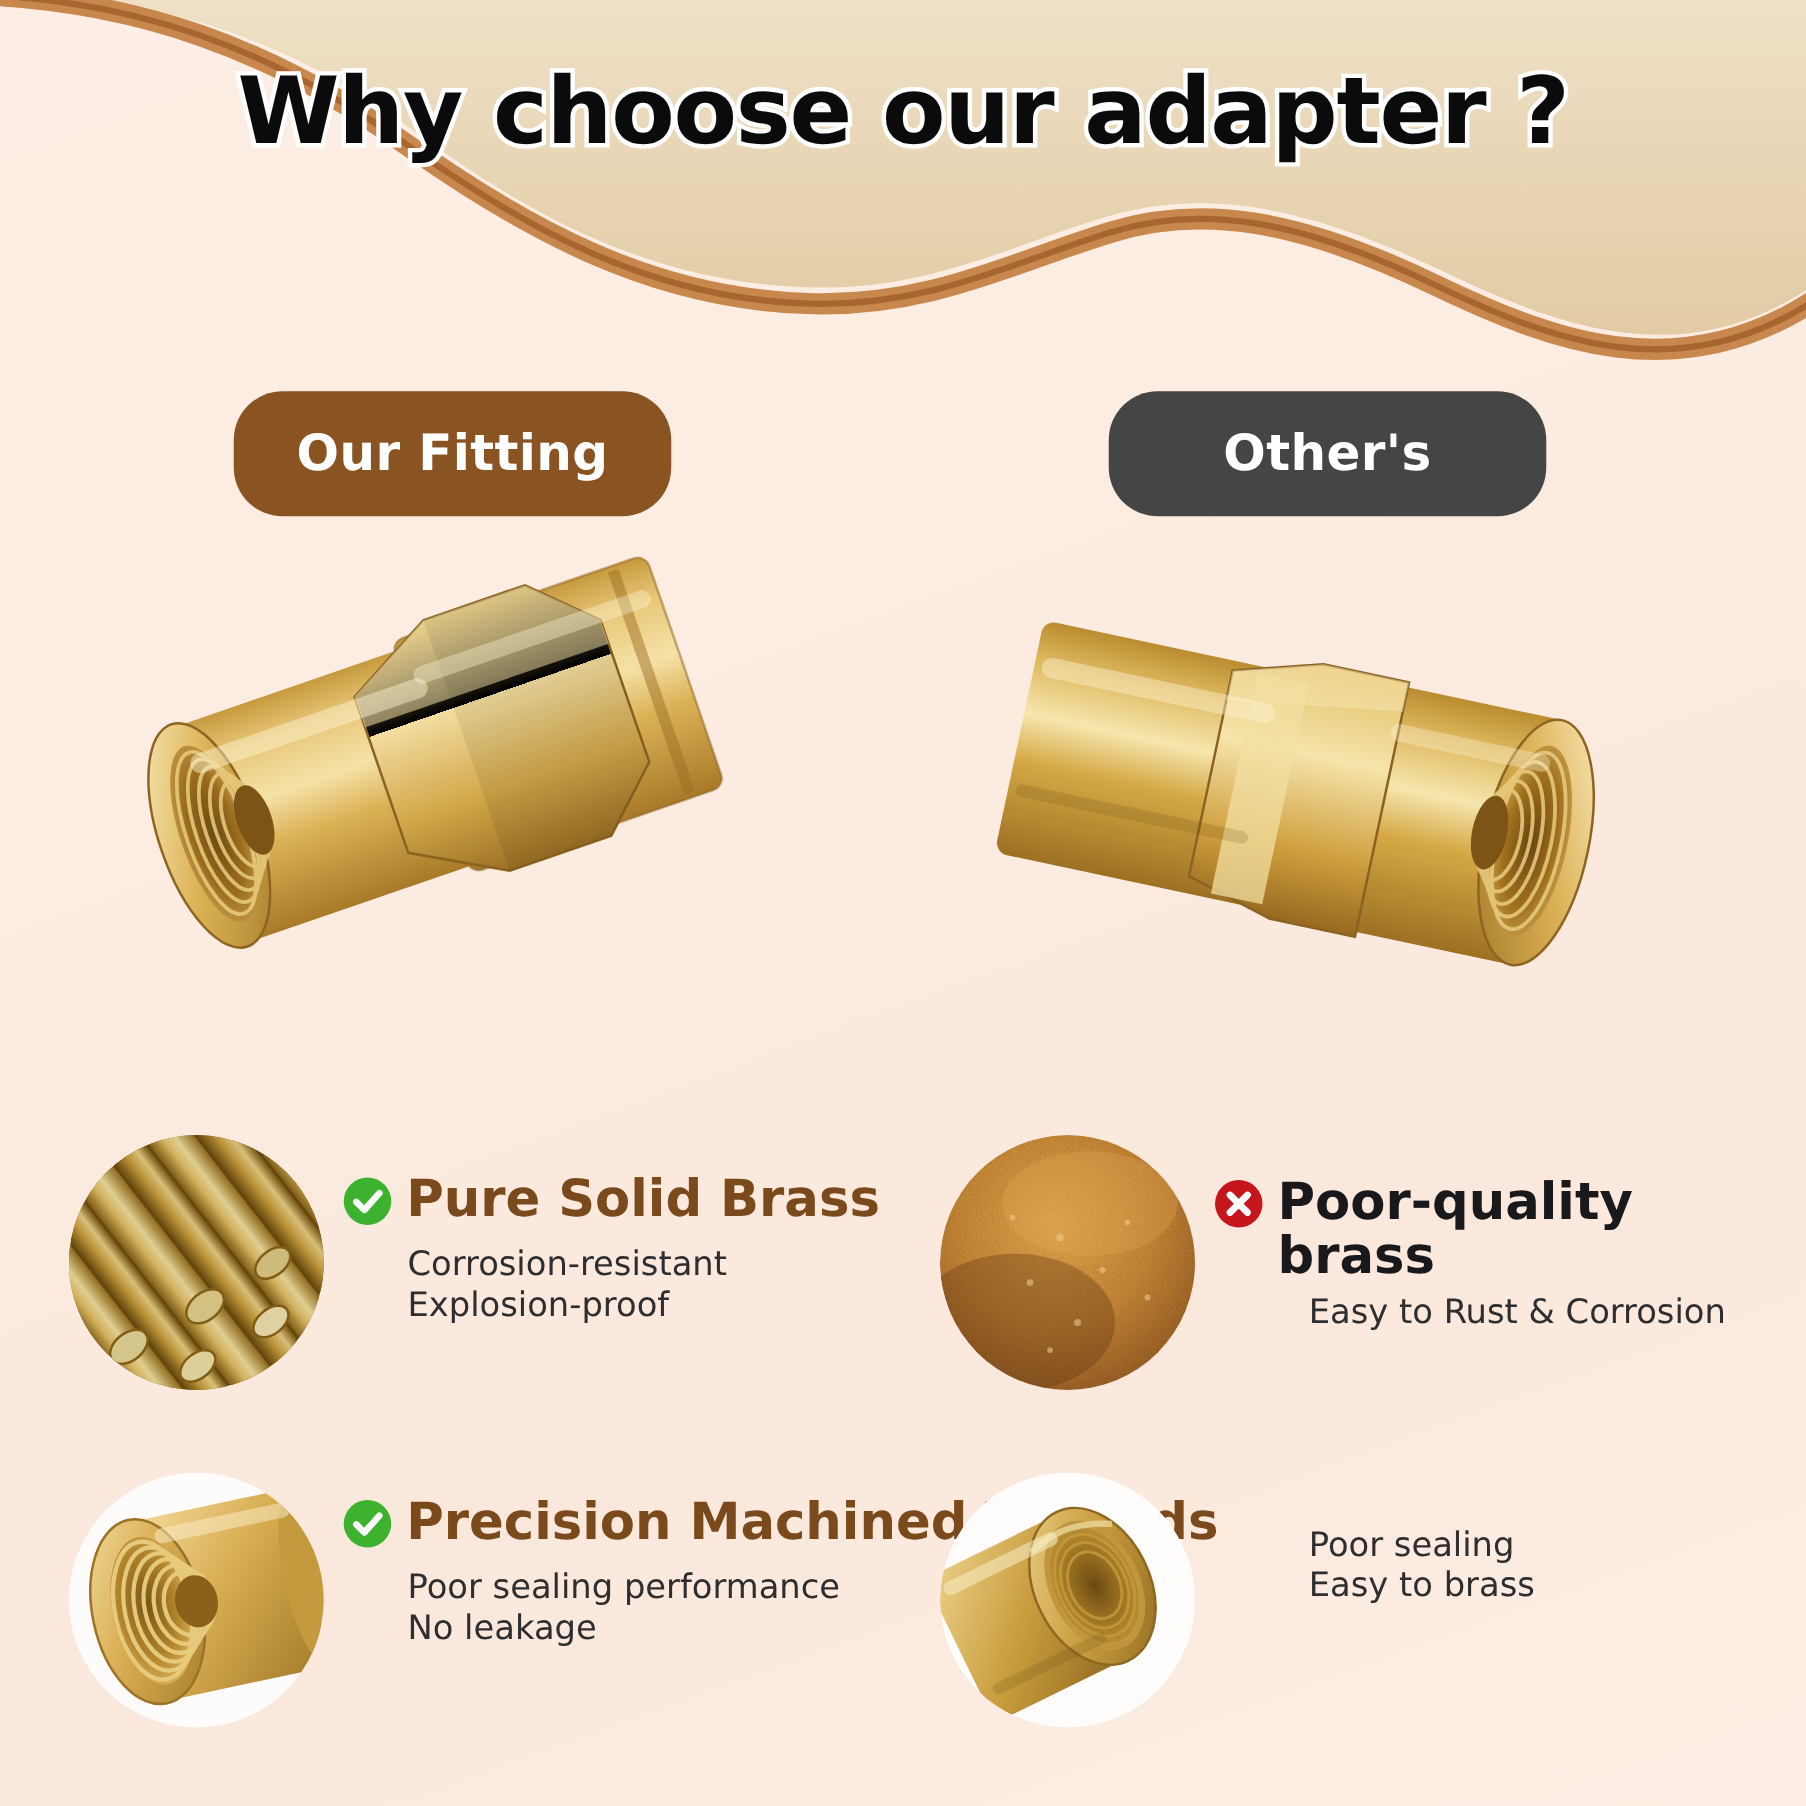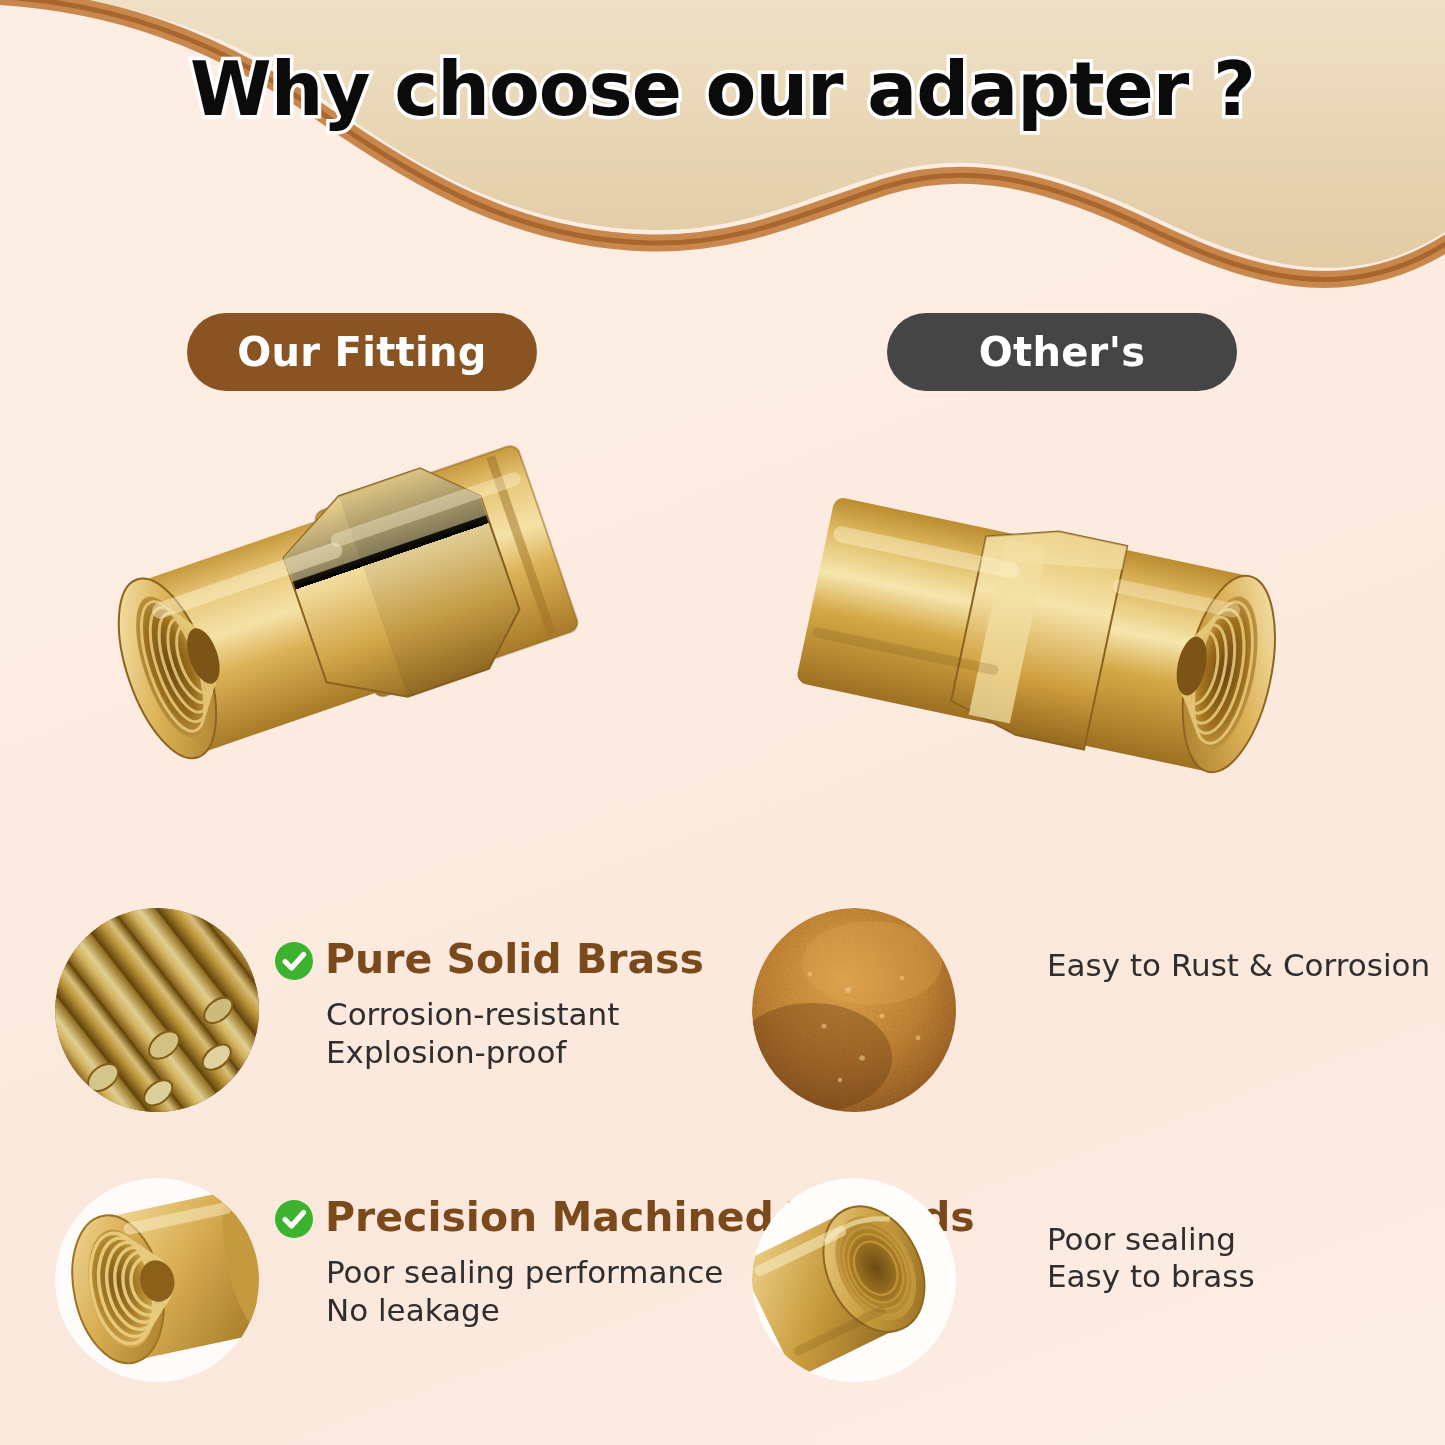--- a/index.html
+++ b/index.html
@@ -18,21 +18,21 @@
   .header-wave{position:absolute;top:0;left:0;width:1445px;height:300px;}
   .header-title{
     position:absolute;top:46px;left:0;width:1445px;text-align:center;
     font-size:74px;font-weight:bold;color:#0b0b0b;letter-spacing:-1px;
     -webkit-text-stroke:7px #ffffff;paint-order:stroke fill;
     font-family:"DejaVu Sans","Liberation Sans",sans-serif;
   }
 
   
   .pill{
-    position:absolute;height:78px;border-radius:39px;
+    position:absolute;height:100px;border-radius:39px;
     display:flex;align-items:center;justify-content:center;
     color:#fff;font-size:40px;font-weight:bold;letter-spacing:.3px;
   }
   .pill-ours{left:187px;top:313px;width:350px;background:#8a5322;}
   .pill-other{left:887px;top:313px;width:350px;background:#454545;}
 
   
   .hero{position:absolute;}
   .hero svg{display:block;}
   #hero-left{left:60px;top:415px;width:580px;height:400px;}
@@ -47,21 +47,21 @@
   .thumb svg{display:block;width:205px;height:205px;}
   .ftext{margin-left:14px;padding-top:26px;}
   .fhead{
     display:flex;align-items:flex-start;
     font-size:41px;font-weight:bold;line-height:1.06;
   }
   .fhead .badge{flex:0 0 auto;margin-right:11px;margin-top:3px;}
   .good .fhead{color:#7b4a1c;}
   .bad  .fhead{color:#19191b;}
   .fsub{
-    margin-top:7px;font-size:31px;line-height:1.2;color:#2e2e30;
+    margin-top:7px;font-size:27px;line-height:1.2;color:#2e2e30;
     white-space:pre-line;
   }
   .good .fsub{margin-left:0;}
   .bad  .fsub{margin-left:0;}
 
   #feat-tl{left:55px;top:908px;}
   #feat-tr{left:752px;top:908px;}
   #feat-bl{left:55px;top:1178px;}
   #feat-br{left:752px;top:1178px;}
 
@@ -313,20 +313,29 @@
               <circle cx="150" cy="70" r="2.2"></circle>
             <circle cx="110" cy="150" r="2.8"></circle>
               <circle cx="58" cy="66" r="2.2"></circle>
             <circle cx="166" cy="130" r="2.4"></circle>
               <circle cx="88" cy="172" r="2.3"></circle>
           </g>
         </g>
       </svg>
     </div>
     <div class="ftext">
+      <div class="fhead">
+        <span class="badge">
+          <svg width="40" height="40" viewBox="0 0 40 40">
+            <circle cx="20" cy="20" r="19" fill="#c4161c"></circle>
+            <path d="M13 13 L27 27 M27 13 L13 27" fill="none" stroke="#fff" stroke-width="5.4" stroke-linecap="round"></path>
+          </svg>
+        </span>
+        <span>Poor-quality brass</span>
+      </div>
       <div class="fsub">Easy to Rust &amp; Corrosion</div>
     </div>
   </div>
 
   <div class="feature good" id="feat-bl">
     <div class="thumb">
       <svg viewBox="0 0 205 205">
         <defs>
           <linearGradient id="capOuter" x1="0" y1="0" x2="1" y2="1">
             <stop offset="0%" stop-color="#f3dc9c"></stop>

